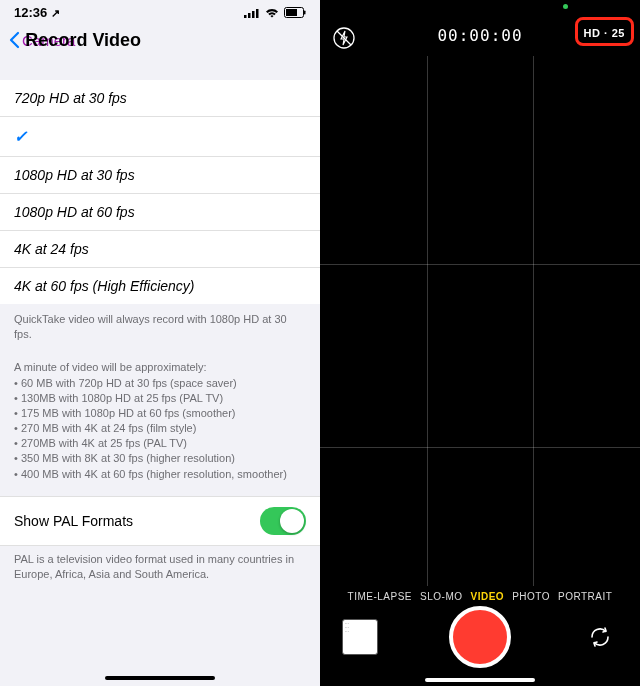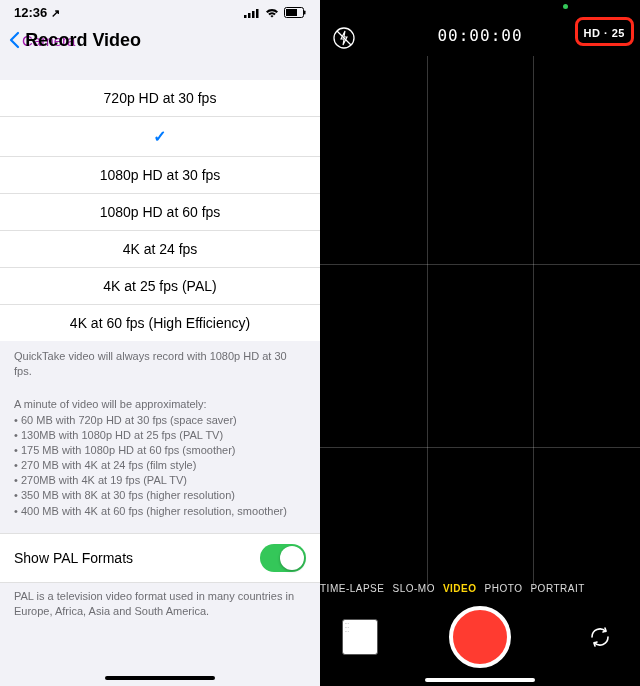--- a/index.html
+++ b/index.html
@@ -13,21 +13,21 @@
   .status-right { display:flex; gap:5px; align-items:center; }
   .status-right svg { display:block; }
 
   .nav { display:flex; align-items:center; height:36px; padding:0 8px; }
   .back { display:flex; align-items:center; color:#a21caf; font-size:15px; gap:2px; cursor:pointer; }
   .nav-title { flex:1; text-align:left; font-size:18px; font-weight:600; margin-left:-50px; }
 
   .group { background:#fff; }
   .gap { height:22px; background:#f2f2f7; }
 
-  .row { display:flex; align-items:center; justify-content:center; padding:10px 14px; border-bottom:1px solid #e0e0e0; font-size:14px; cursor:pointer; }
+  .row { display:flex; align-items:center; justify-content:flex-start; padding:10px 14px; border-bottom:1px solid #e0e0e0; font-size:14px; cursor:pointer;font-style:italic; }
   .row:last-child { border-bottom:none; }
   .check { color:#007aff; font-size:16px; font-weight:600; }
 
   .footnote { padding:8px 14px 0 14px; font-size:11px; color:#6e6e73; line-height:1.38; }
   .footnote .lead { margin-bottom:18px; }
   .bullets { list-style:none; }
   .bullets li::before { content:"\2022  "; }
 
   .toggle-row { display:flex; align-items:center; justify-content:space-between; padding:10px 14px; background:#fff; border-top:1px solid #e0e0e0; border-bottom:1px solid #e0e0e0; margin-top:14px; font-size:14px; }
   .switch { position:relative; width:46px; height:28px; background:#34c759; border-radius:14px; cursor:pointer; }
@@ -47,21 +47,21 @@
   .badge-wrap { position:absolute; right:6px; top:-3px; }
   .badge-ring { border:3px solid #ff2a1a; border-radius:8px; padding:3px 6px; }
   .badge-txt { color:#fff; font-size:11px; font-weight:600; letter-spacing:.5px; }
 
   .viewfinder { position:absolute; top:56px; left:0; right:0; bottom:0; background:#000; }
   
   .vgrid, .hgrid { position:absolute; background:rgba(255,255,255,.22); }
   .vgrid { width:1px; top:0; bottom:100px; }
   .hgrid { height:1px; left:0; right:0; }
 
-  .modes { position:absolute; bottom:92px; left:0; right:0; display:flex; justify-content:flex-start; gap:8px; font-size:10px; letter-spacing:.5px; z-index:2; }
+  .modes { position:absolute; bottom:84px; left:0; right:0; display:flex; justify-content:center; gap:8px; font-size:10px; letter-spacing:.5px; z-index:2; }
   .mode { color:rgba(255,255,255,.85); cursor:pointer; }
   .mode.active { color:#ffd60a; font-weight:600; }
 
   .controls { position:absolute; bottom:18px; left:0; right:0; display:flex; align-items:center; justify-content:space-between; padding:0 22px; z-index:2; }
   .thumb { width:36px; height:36px; border-radius:3px; background:#fff; border:1px solid #555; font-size:4px; color:#444; padding:2px; line-height:1; overflow:hidden; cursor:pointer; }
   .shutter { width:62px; height:62px; border-radius:50%; background:#ff3b30; border:4px solid #fff; cursor:pointer; }
   .flip { width:36px; height:36px; display:flex; align-items:center; justify-content:center; cursor:pointer; }
   .flip svg { stroke:#fff; }
 
   .home-ind-w { position:absolute; bottom:4px; left:50%; transform:translateX(-50%); width:110px; height:4px; background:#fff; border-radius:3px; z-index:3; }
@@ -114,38 +114,35 @@
           <span class="check">✓</span>
         </div>
         <div class="row">
           <span>1080p HD at 30 fps</span>
         </div>
         <div class="row">
           <span>1080p HD at 60 fps</span>
         </div>
         <div class="row">
           <span>4K at 24 fps</span>
-        </div>
-        <div class="row">
-          <span>4K at 25 fps (PAL)</span>
         </div>
         <div class="row">
           <span>4K at 60 fps (High Efficiency)</span>
         </div>
       </div>
 
     <div class="footnote">
       <div class="lead">QuickTake video will always record with 1080p HD at 30 fps.</div>
       <div>A minute of video will be approximately:</div>
       <ul class="bullets" id="size-list">
           <li>60 MB with 720p HD at 30 fps (space saver)</li>
           <li>130MB with 1080p HD at 25 fps (PAL TV)</li>
           <li>175 MB with 1080p HD at 60 fps (smoother)</li>
           <li>270 MB with 4K at 24 fps (film style)</li>
-          <li>270MB with 4K at 19 fps (PAL TV)</li>
+          <li>270MB with 4K at 25 fps (PAL TV)</li>
           <li>350 MB with 8K at 30 fps (higher resolution)</li>
           <li>400 MB with 4K at 60 fps (higher resolution, smoother)</li>
         </ul>
     </div>
 
     <div class="toggle-row">
       <span>Show PAL Formats</span>
       <span class="switch">
           <span class="knob"></span>
         </span>

